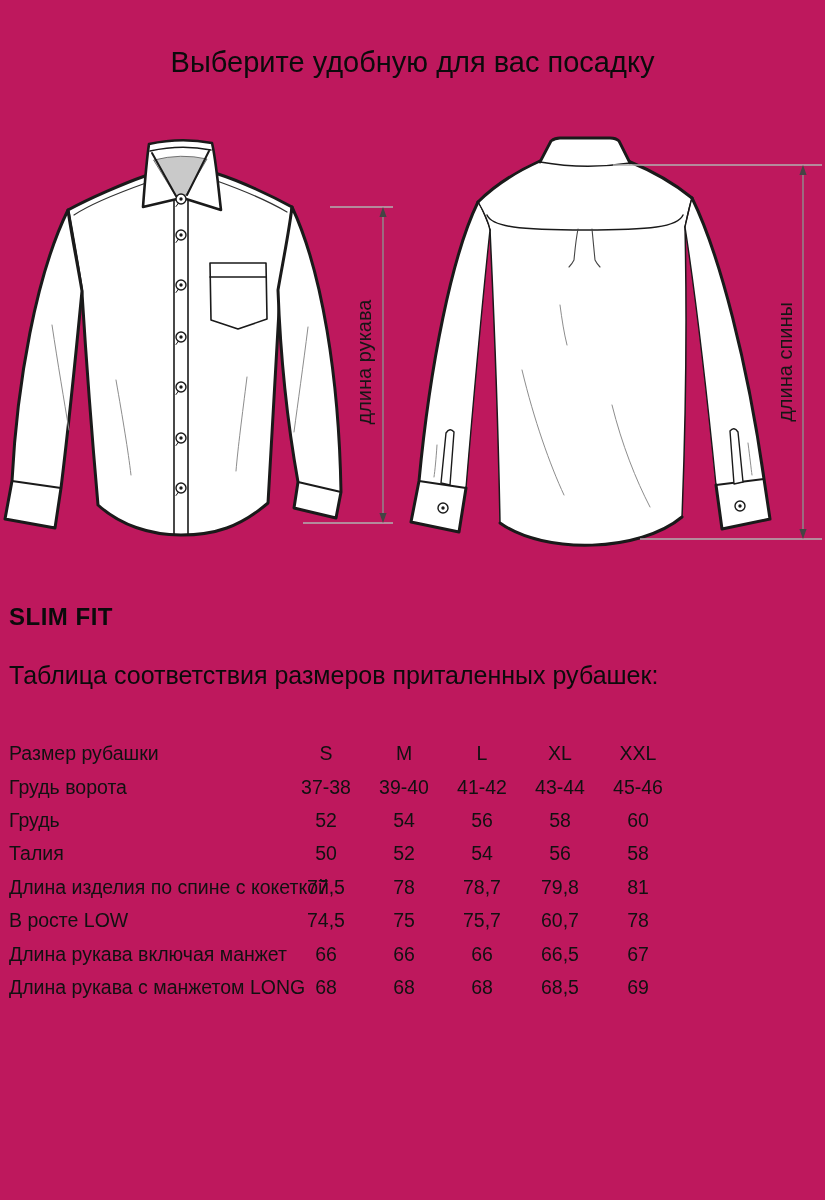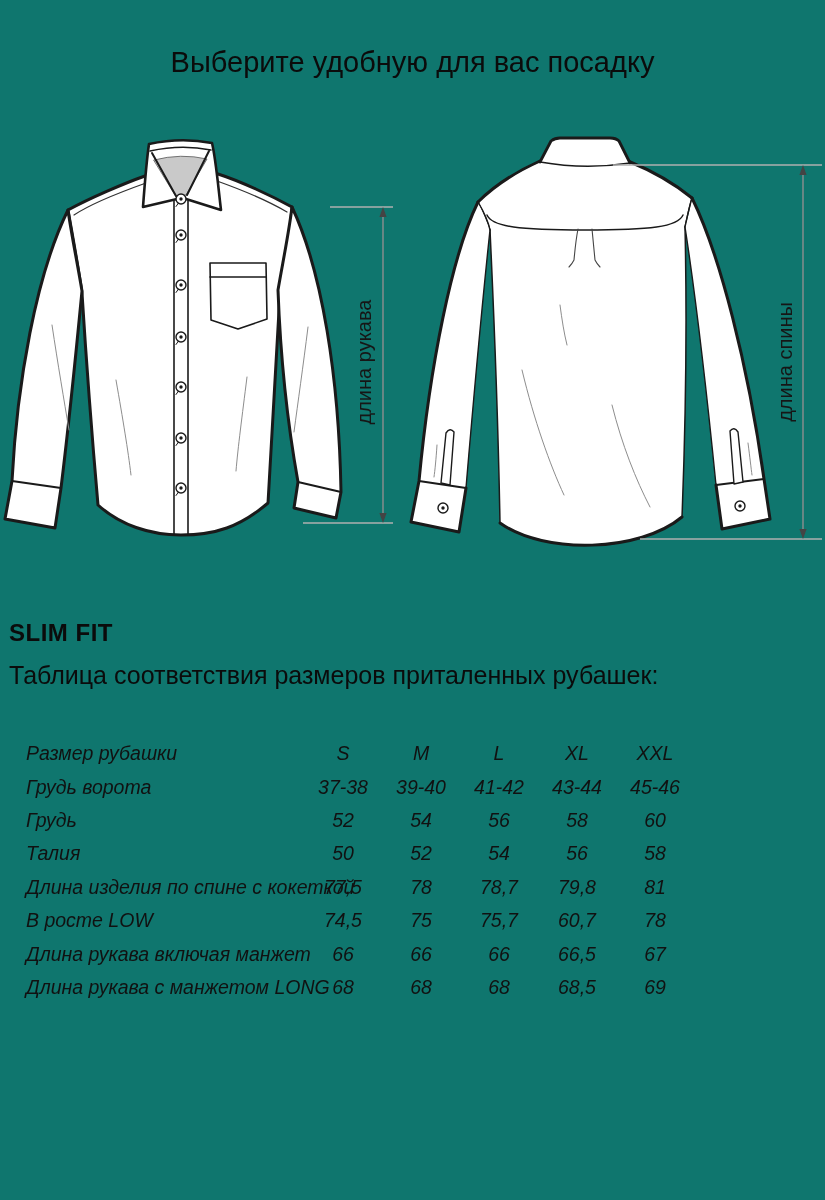--- a/index.html
+++ b/index.html
@@ -1,25 +1,25 @@
 <!DOCTYPE html>
 <html><head>
 <meta charset="utf-8">
 <style>
   html,body{margin:0;padding:0;background:#fff;}
-  .page{position:relative;width:825px;height:1200px;background:#0f766e;overflow:hidden;
+  .page{position:relative;width:825px;height:1200px;background:#be185d;overflow:hidden;
         font-family:"Liberation Sans", sans-serif;color:#111;}
   .title{position:absolute;top:46px;left:0;width:825px;text-align:center;
          font-size:29px;font-weight:400;color:#0b0b0b;}
   .diagram{position:absolute;top:115px;left:0;width:825px;height:445px;}
-  .fit-heading{position:absolute;top:619px;left:9px;font-size:24px;font-weight:700;
+  .fit-heading{position:absolute;top:603px;left:9px;font-size:24px;font-weight:700;
                letter-spacing:0.5px;color:#0b0b0b;}
   .table-caption{position:absolute;top:661px;left:9px;font-size:25px;font-weight:400;color:#0b0b0b;}
-  table.size-table{position:absolute;top:737px;left:26px;width:668px;border-collapse:collapse;
-                   table-layout:fixed;font-style:italic;}
+  table.size-table{position:absolute;top:737px;left:9px;width:668px;border-collapse:collapse;
+                   table-layout:fixed;}
   table.size-table tr{height:33.4px;}
   table.size-table th{width:278px;text-align:left;font-weight:400;font-size:19.5px;
                       padding:0;white-space:nowrap;overflow:visible;}
   table.size-table td{width:78px;text-align:center;font-weight:400;font-size:19.5px;
                       padding:0;white-space:nowrap;}
   svg text.measure{font-family:"Liberation Sans", sans-serif;font-size:20px;fill:#161616;}
 </style>
 </head>
 <body>
 

